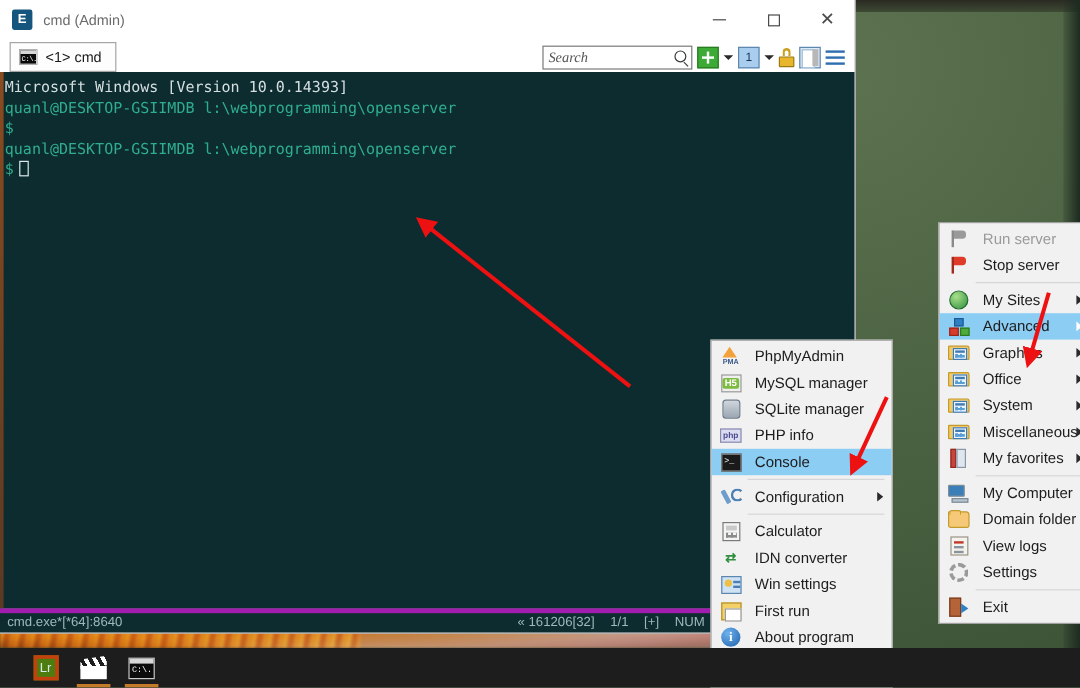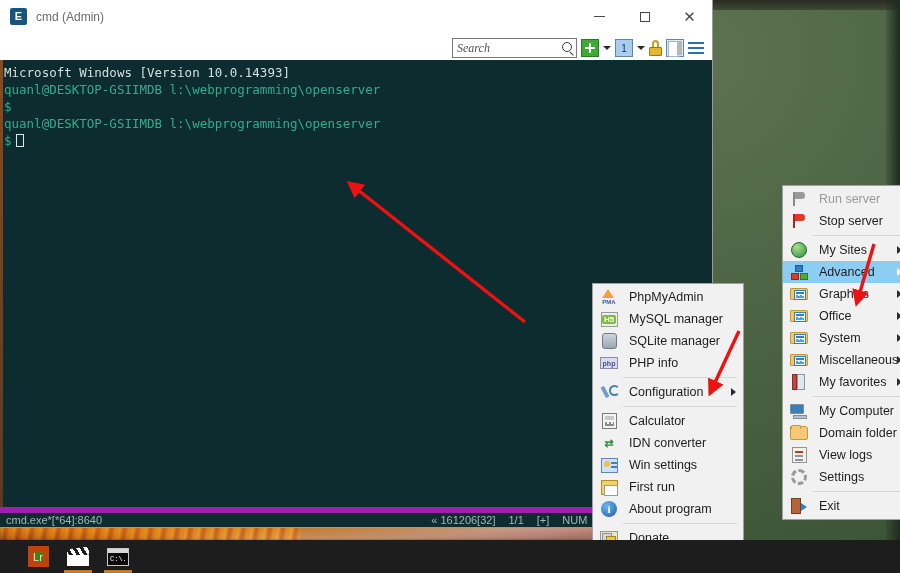--- a/index.html
+++ b/index.html
@@ -55,21 +55,21 @@
     background: #1d1d1d;
     display: flex; align-items: center;
   }
   .tb-item {
     width: 40px; height: 33px;
     display: flex; align-items: center; justify-content: center;
     position: relative;
   }
   .tb-item:first-child { margin-left: 18px; }
   .tb-lr {
-    width: 21px; height: 21px; border: 6px solid #c2410c;
+    width: 21px; height: 21px; border: 3px solid #c2410c;
     color: #d8e6ee; font-size: 11px; display:flex; align-items:center;
     justify-content:center; background: #4d7c0f; font-family:"Liberation Sans",sans-serif;
   }
   .tb-clap { width: 22px; height: 18px; position: relative; }
   .tb-clap:after {
     content:""; position:absolute; left:0; bottom:0; width:22px; height:11px;
     background:#fff;
   }
   .tb-clap:before {
     content:""; position:absolute; left:0; top:0; width:22px; height:8px;
@@ -194,21 +194,21 @@
   }
   .term-left-edge {
     position:absolute; left:0; top:0; width:3px; height:100%;
     background:linear-gradient(180deg,#8a4b1f,#5b3a22);
   }
 
   .statusbar {
     height: 20px; background:#0d2c30; color:#9fb9ba;
     font-family:"Liberation Sans",sans-serif; font-size:11px;
     display:flex; align-items:center; position:relative;
-    border-top:6px solid #a21caf;
+    border-top:4px solid #a21caf;
   }
   .statusbar .left { margin-left:6px; }
   .statusbar .right {
     position:absolute; right:0px; display:flex; gap:13px; align-items:center;
     white-space:nowrap;
   }
 
   
   .ctx-menu {
     position:absolute; background:#f1f1f1; border:1px solid #a0a0a0;
@@ -323,20 +323,27 @@
       <div class="win-btn">
           <div class="wb-max"></div>
         </div>
       <div class="win-btn close">
           <div class="wb-cls">✕</div>
         </div>
     </div>
   </div>
 
   <div class="tabstrip">
+    <div class="tab">
+      <span class="tab-ico">
+          <span class="tbar"></span>
+          <span class="ttxt">C:\.</span>
+        </span>
+      <span>&lt;1&gt; cmd</span>
+    </div>
 
     <div class="toolbar-right">
       <div class="search-box">
         <input type="text" placeholder="Search" style="">
         <span class="mag"></span>
       </div>
       <div class="tb-green"></div>
       <div class="caret"></div>
       <div class="tb-blue">1</div>
       <div class="caret"></div>
@@ -402,20 +409,26 @@
     <span class="lbl">SQLite manager</span>
   </div>
   <div class="ctx-item">
     <span class="ico">
         <span class="ic ic-php">
           <i>php</i>
         </span>
       </span>
     <span class="lbl">PHP info</span>
   </div>
+  <div class="ctx-item sel">
+    <span class="ico">
+        <span class="ic ic-console"></span>
+      </span>
+    <span class="lbl">Console</span>
+  </div>
   <div class="ctx-sep"></div>
   <div class="ctx-item">
     <span class="ico">
         <span class="ic ic-wrench"></span>
       </span>
     <span class="lbl">Configuration</span>
     <span class="arrow"></span>
   </div>
   <div class="ctx-sep"></div>
   <div class="ctx-item">

